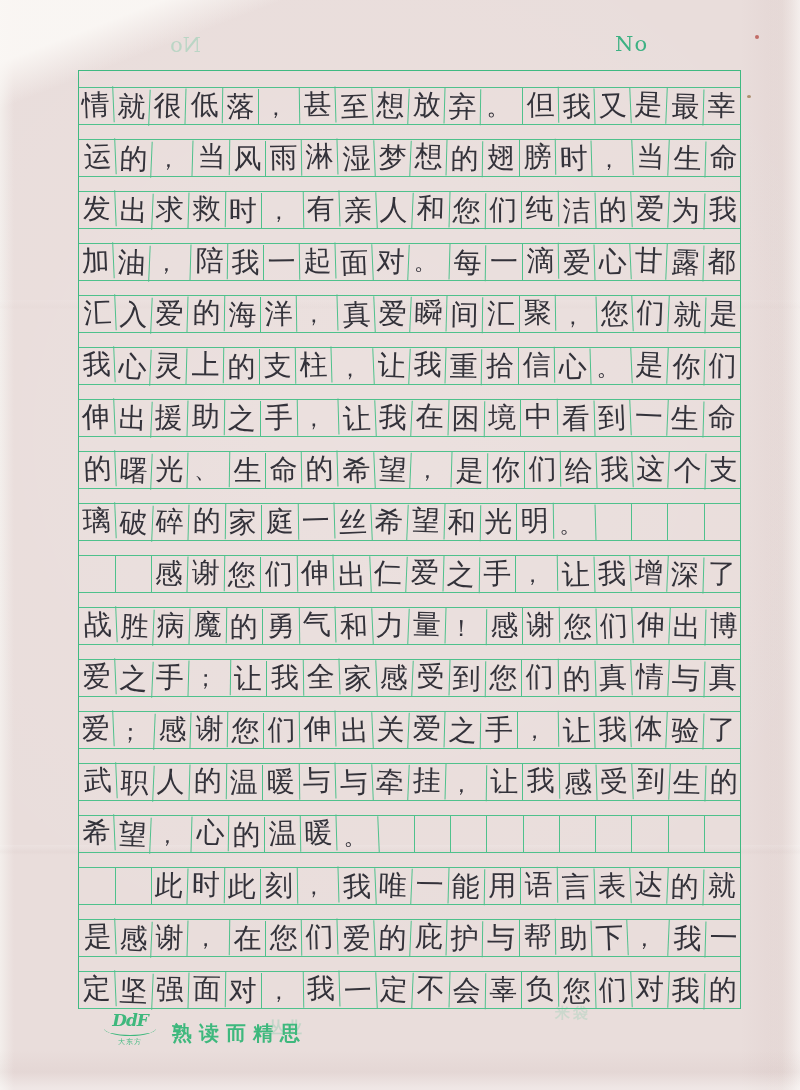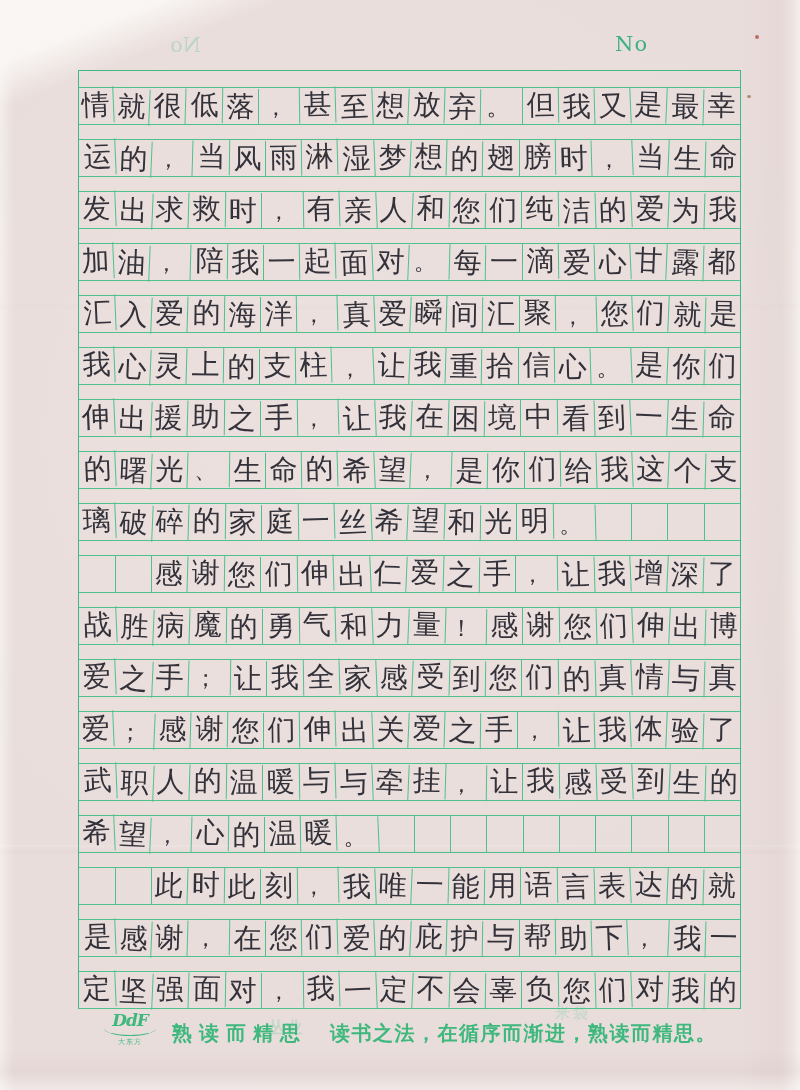--- a/index.html
+++ b/index.html
@@ -480,14 +480,13 @@
     </div>
   </div>
 
 <div class="footer">
   <span class="logo">
     <span class="logo-text">DdF</span>
     <span class="logo-arc"></span>
     <span class="logo-sub">大东方</span>
   </span>
   <span class="brand">熟读而精思</span>
-  <span class="motto">读书之法，在循序而渐进，熟读而精思。</span>
 </div>
 
 </body></html>

